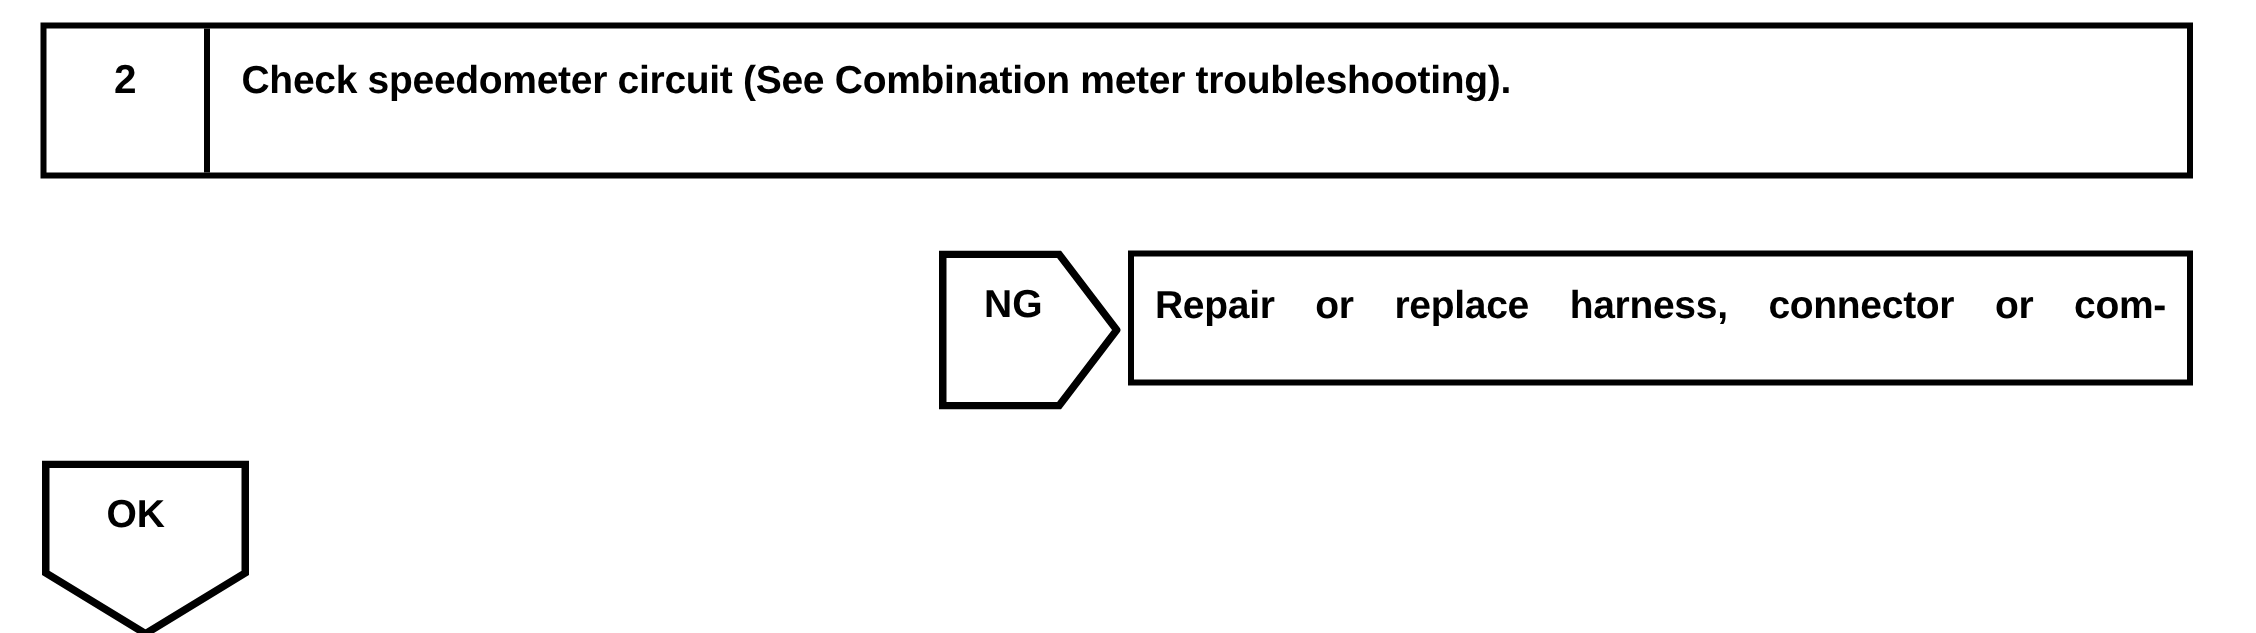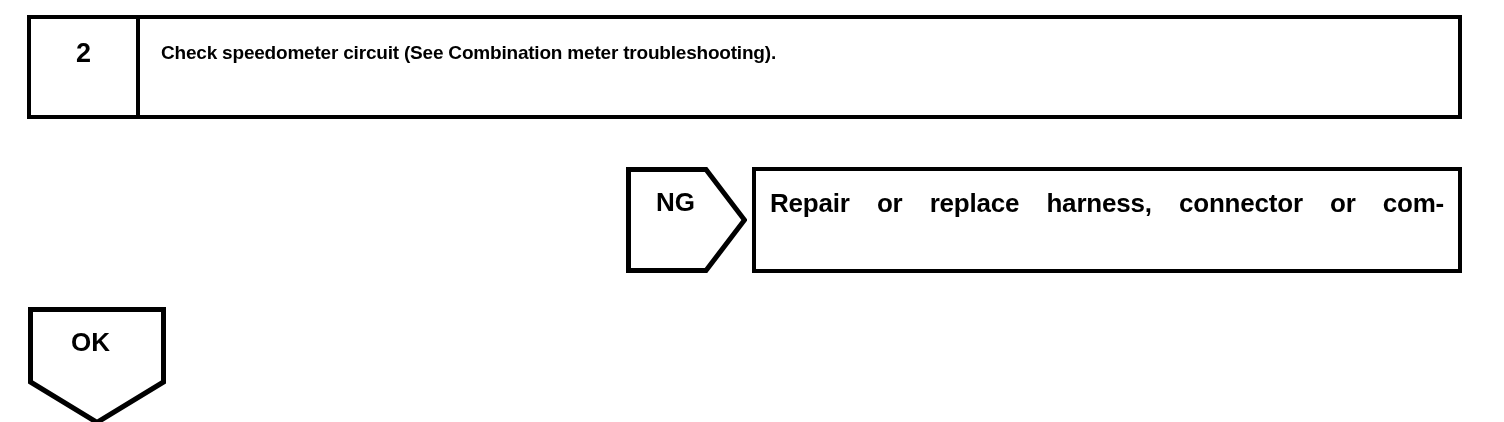--- a/index.html
+++ b/index.html
@@ -59,21 +59,21 @@
   .step-text-cell {
     position: absolute;
     left: 113px;
     top: 0;
     right: 0;
     height: 100%;
     box-sizing: border-box;
     padding: 19px 10px 0 17px;
   }
   .step-text {
-    font-size: 19px;
+    font-size: 26px;
     font-weight: bold;
     line-height: 30px;
     letter-spacing: -0.2px;
     white-space: nowrap;
   }
 
   
   .ng-arrow {
     position: absolute;
     left: 626px;
@@ -95,21 +95,21 @@
     line-height: 1;
     letter-spacing: 0px;
   }
 
   
   .repair-box {
     position: absolute;
     left: 752px;
     top: 167px;
     width: 710px;
-    height: 106px;
+    height: 90px;
     border: 4px solid #000;
     box-sizing: border-box;
     background: #fff;
     padding: 18px 14px 0 14px;
   }
   .repair-text {
     font-size: 26px;
     font-weight: bold;
     line-height: 28px;
     letter-spacing: -0.2px;

